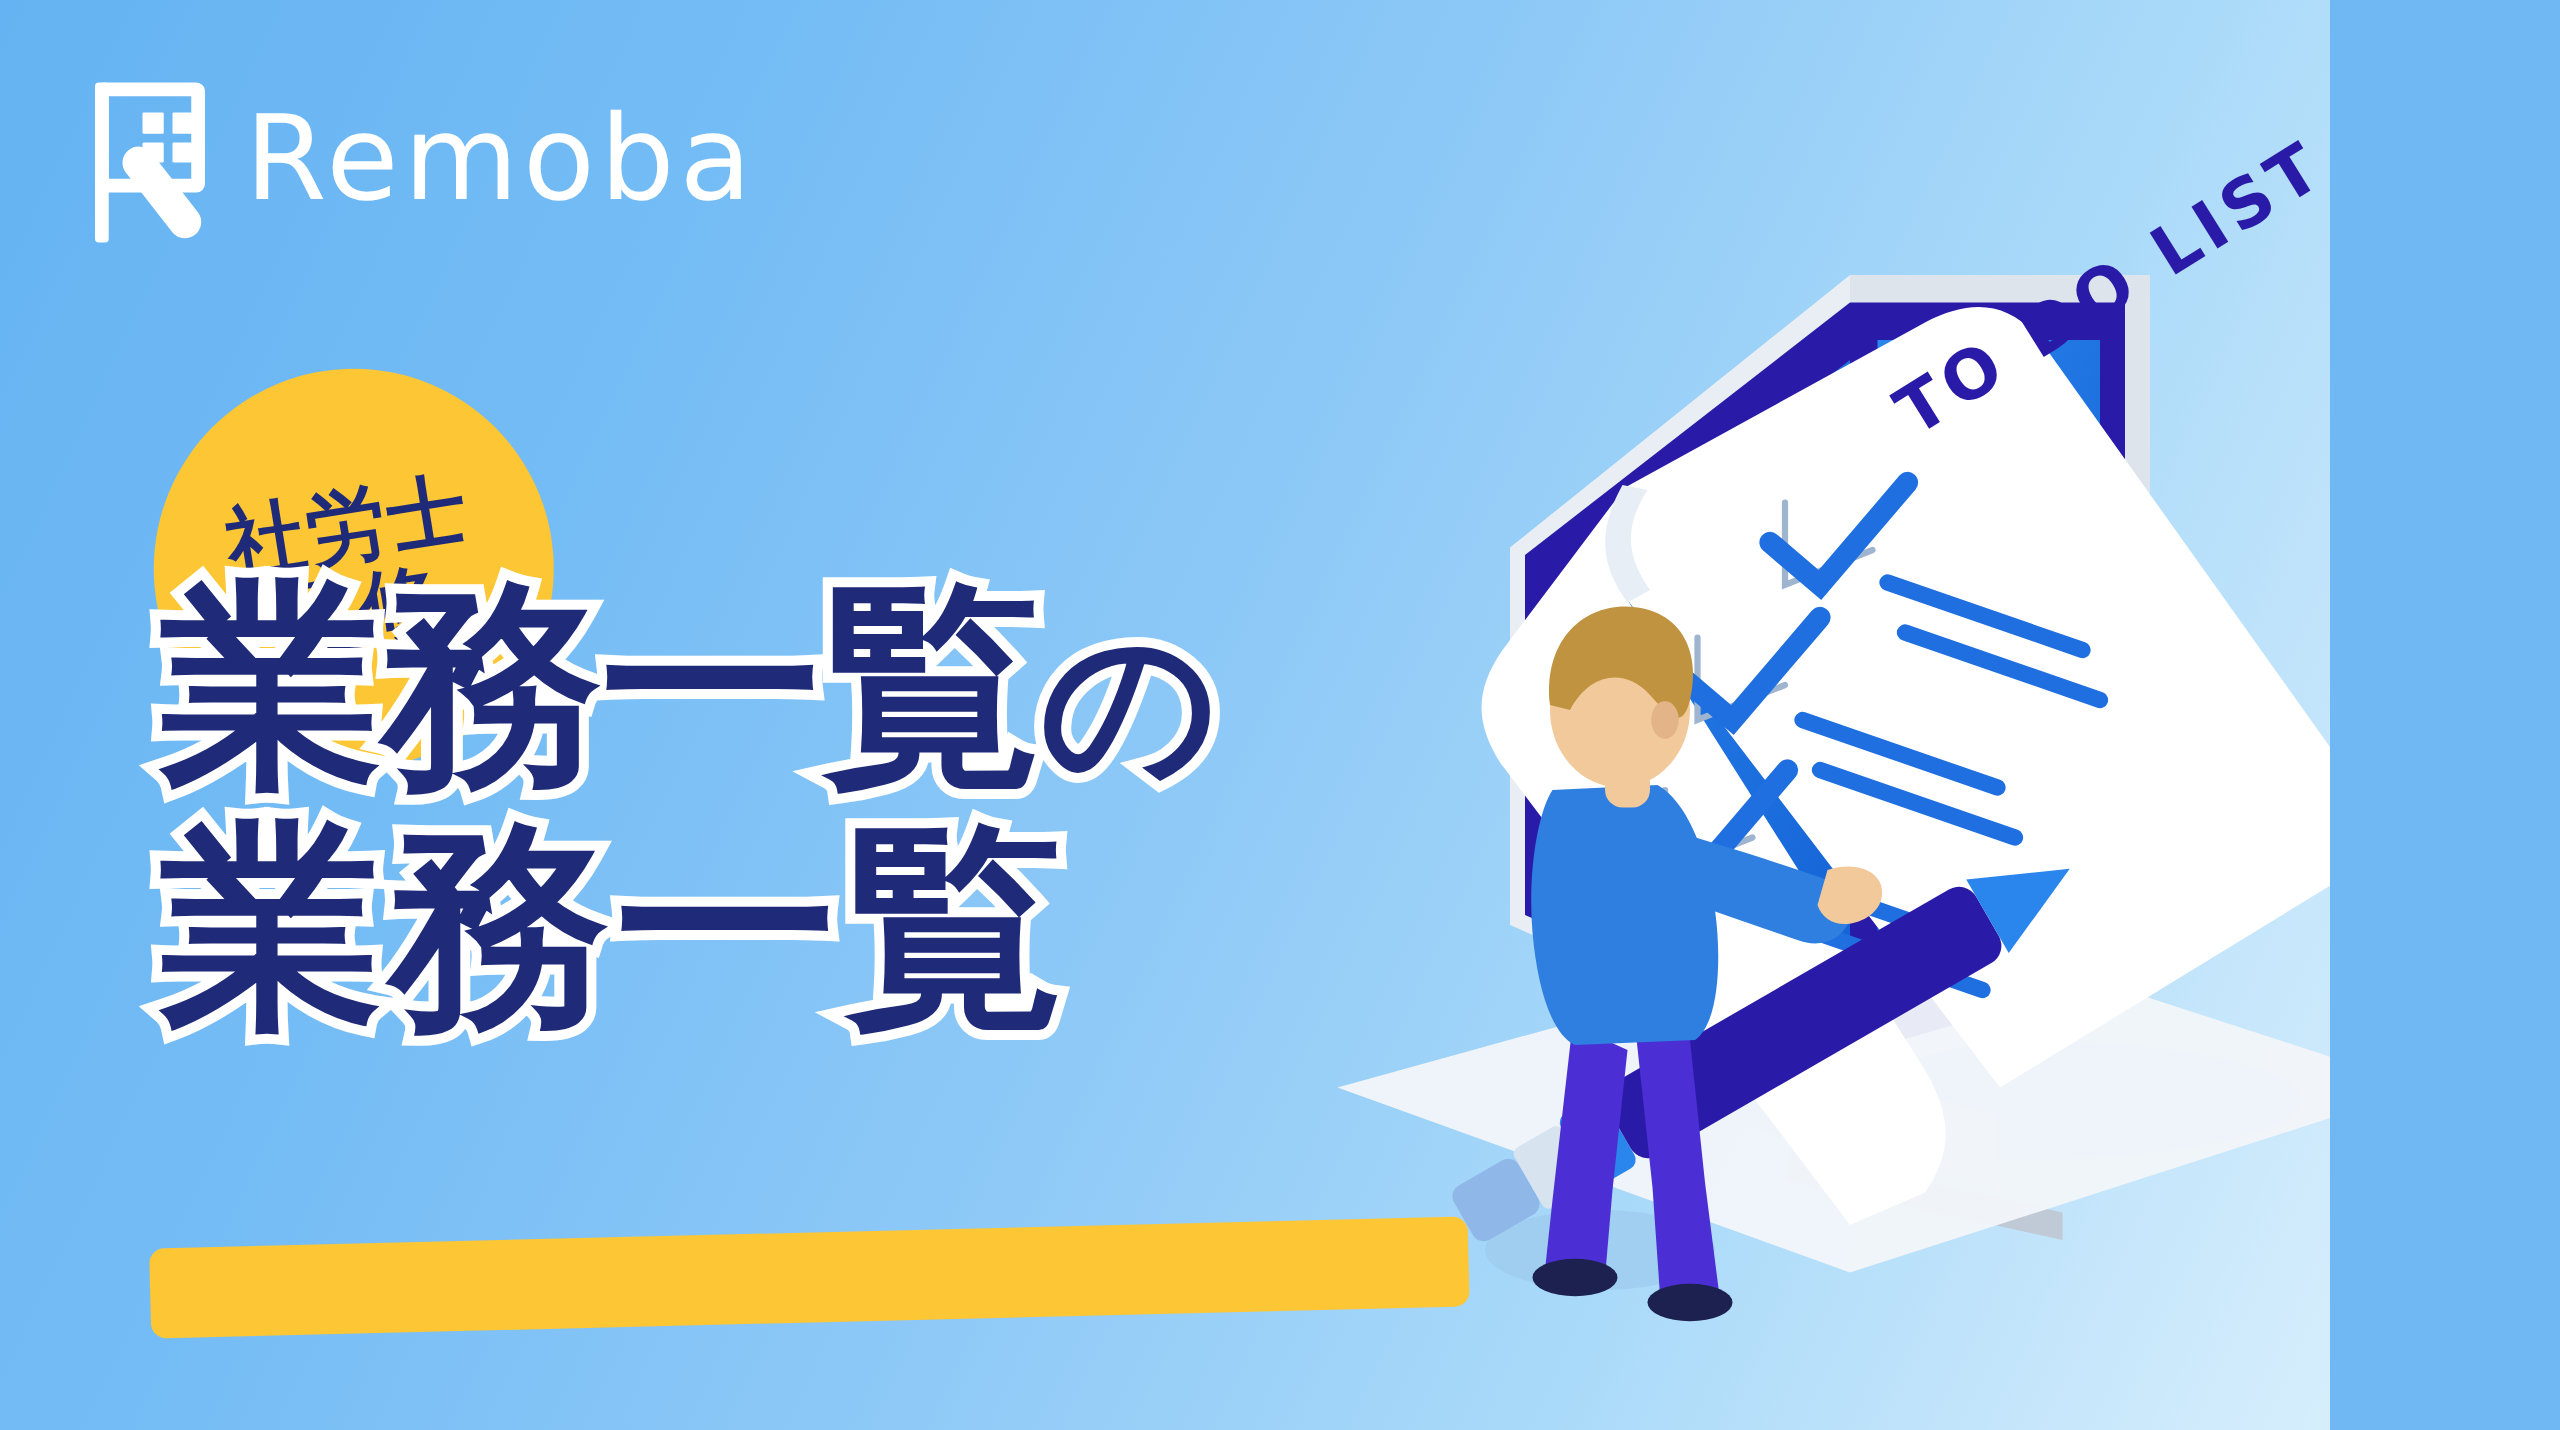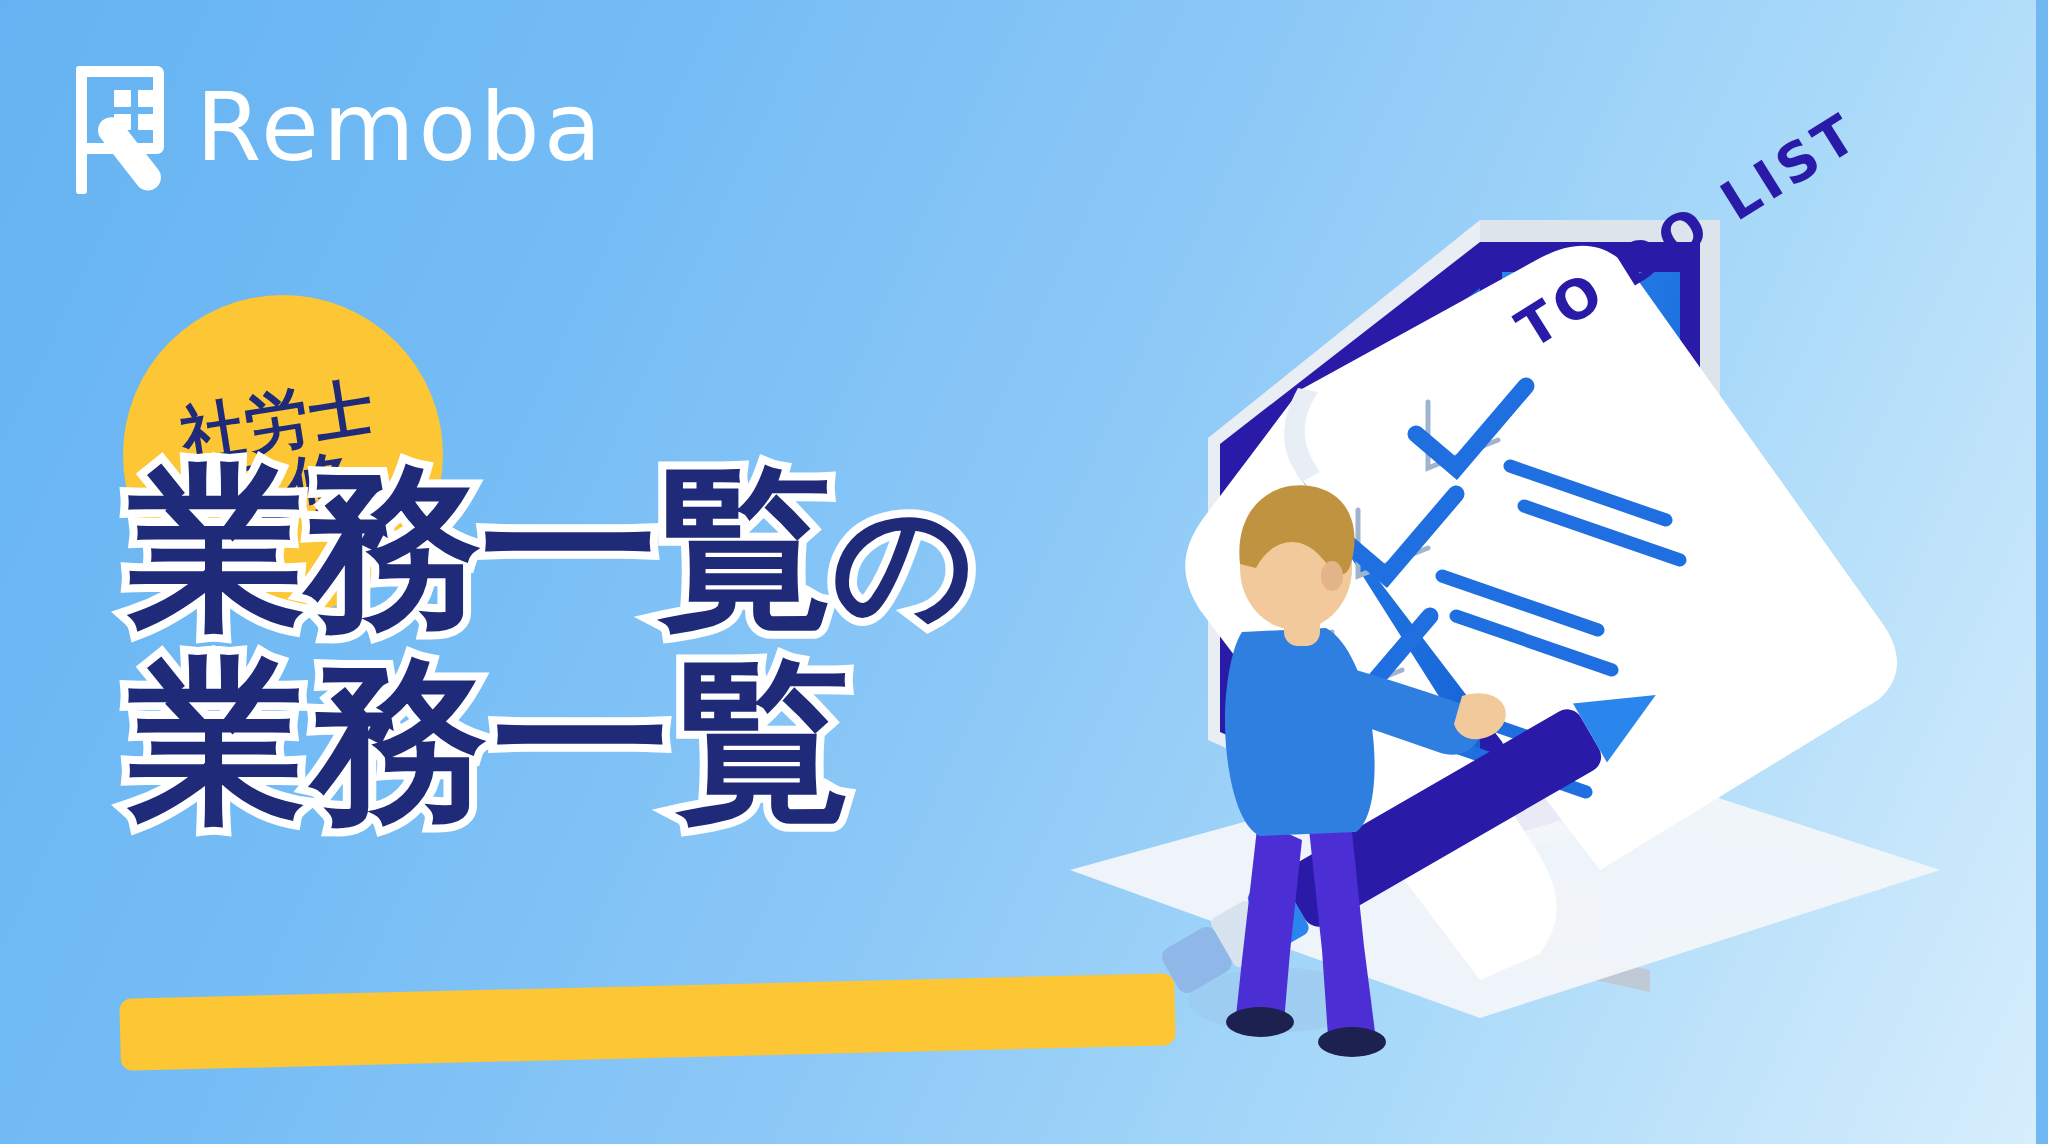--- a/index.html
+++ b/index.html
@@ -4,21 +4,21 @@
 <style>
   * { margin:0; padding:0; box-sizing:border-box; }
   html,body { width:2048px; height:1144px; overflow:hidden; }
   body {
     font-family:"DejaVu Sans","Liberation Sans",sans-serif;
     background:#6fb8f3;
   }
 
   #banner {
     position:relative;
-    width:2036px; height:1144px;
+    width:1864px; height:1144px;
     overflow:hidden;
     background:
       linear-gradient(115deg,
         #65b3f2 0%,
         #74bcf5 26%,
         #8ec9f7 52%,
         #aadaf9 74%,
         #c6e6fb 90%,
         #d6eefc 100%);
   }

